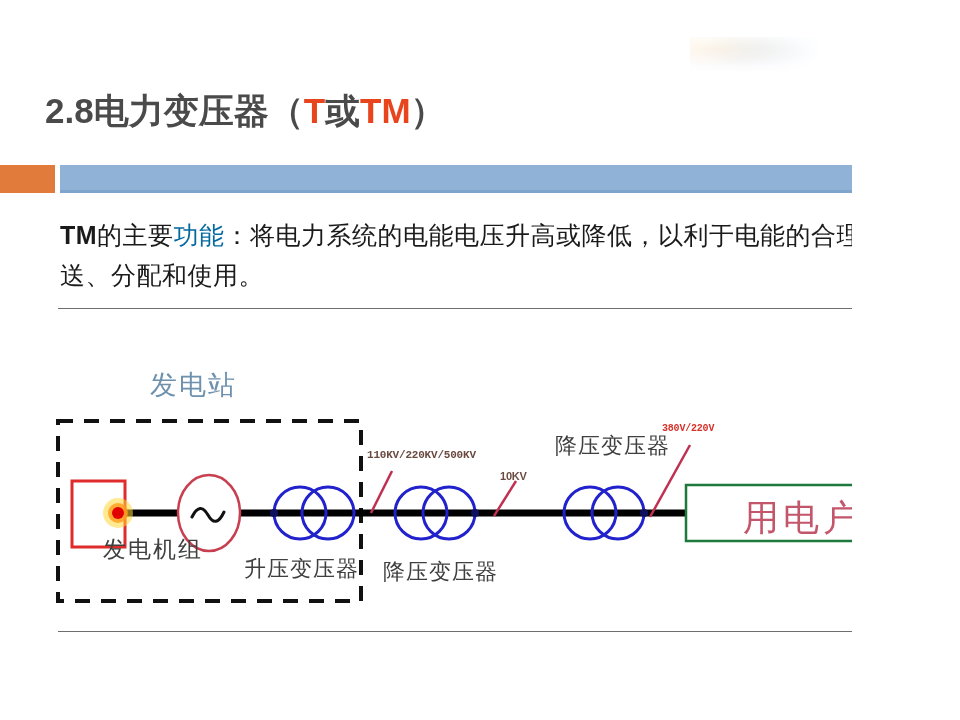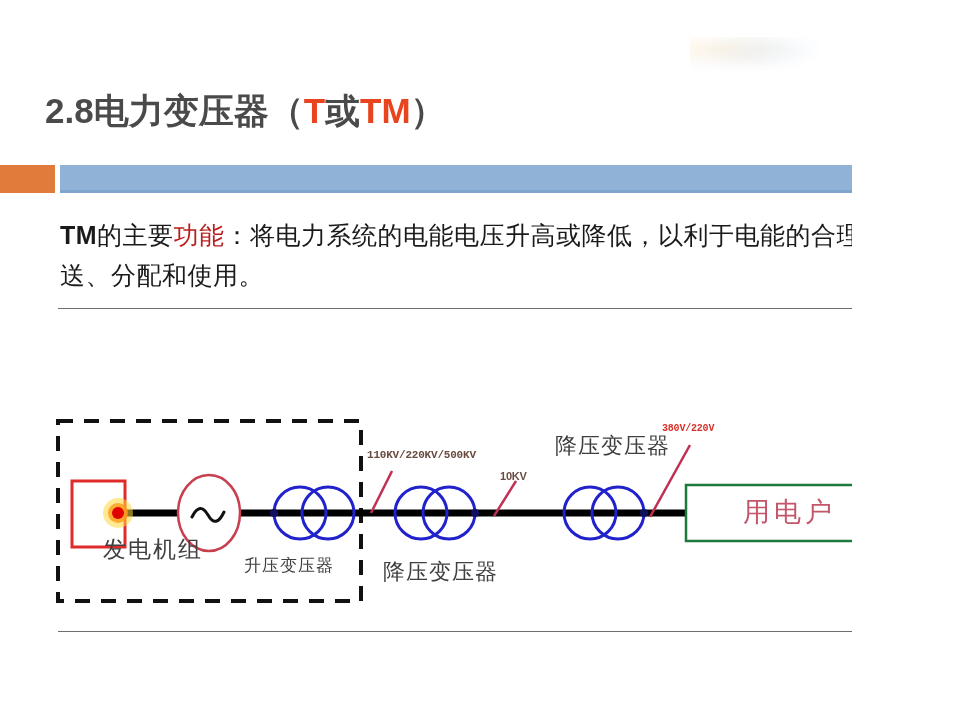--- a/index.html
+++ b/index.html
@@ -79,21 +79,21 @@
     left: 60px;
     top: 182px;
     width: 830px;
     font-family: "Liberation Serif", "DejaVu Serif", serif;
     font-size: 25px;
     line-height: 40px;
     color: #1a1a1a;
     letter-spacing: .5px;
   }
   .body-text .b { font-family: "Liberation Sans", sans-serif; font-weight: bold; }
-  .body-text .blue { color: #b91c1c; }
+  .body-text .blue { color: #0369a1; }
 
   
   .rule {
     position: absolute;
     left: 58px;
     width: 838px;
     height: 0;
     border-top: 1px solid #6e6e6e;
   }
   .rule.top    { top: 275px; }
@@ -118,21 +118,21 @@
   .lbl-station {
     left: 150px; top: 334px;
     font-size: 27px; color: #6E92AE; letter-spacing: 2px;
   }
   .lbl-genset {
     left: 103px; top: 501px;
     font-size: 23px; color: #404040; letter-spacing: 2px;
   }
   .lbl-step-up {
     left: 244px; top: 521px;
-    font-size: 17px; color: #3f3f3f; letter-spacing: 1px;
+    font-size: 22px; color: #3f3f3f; letter-spacing: 1px;
   }
   .lbl-step-down-1 {
     left: 383px; top: 524px;
     font-size: 22px; color: #3f3f3f; letter-spacing: 1px;
   }
   .lbl-step-down-2 {
     left: 555px; top: 398px;
     font-size: 22px; color: #3f3f3f; letter-spacing: 1px;
   }
   .lbl-hv {
@@ -145,21 +145,21 @@
     font-family: Liberation Sans, sans-serif;
     font-size: 11px; font-weight: bold; color: #6b4a40; letter-spacing: -.2px;
   }
   .lbl-lv {
     left: 662px; top: 390px;
     font-family: "Liberation Mono", "DejaVu Sans Mono", monospace;
     font-size: 10px; font-weight: bold; color: #D6322A; letter-spacing: -.2px;
   }
   .lbl-consumer {
     left: 743px; top: 461px;
-    font-size: 27px; color: #C4566B; letter-spacing: 4px; font-family: Liberation Serif, serif;
+    font-size: 36px; color: #C4566B; letter-spacing: 4px; font-family: Liberation Serif, serif;
   }
 </style>
 </head>
 <body>
 
 <div id="slide">
 
   <div class="watermark"></div>
 
   <div class="title">
@@ -205,20 +205,21 @@
       <circle cx="644" cy="180" r="4" fill="#101060"></circle>
 
       <rect x="686" y="152" width="175" height="56" fill="#ffffff" stroke="#1E7A3C" stroke-width="2.5"></rect>
 
       <line x1="371" y1="180" x2="392" y2="138" stroke="#C03050" stroke-width="2.5"></line>
       <line x1="494" y1="183" x2="516" y2="148" stroke="#C03050" stroke-width="2.5"></line>
       <line x1="650" y1="184" x2="690" y2="112" stroke="#C03050" stroke-width="2.5"></line>
     </svg>
   </div>
 
+  <div class="dlabel lbl-station">发电站</div>
   <div class="dlabel lbl-genset">发电机组</div>
   <div class="dlabel lbl-step-up">升压变压器</div>
   <div class="dlabel lbl-step-down-1">降压变压器</div>
   <div class="dlabel lbl-step-down-2">降压变压器</div>
   <div class="dlabel lbl-hv">110KV/220KV/500KV</div>
   <div class="dlabel lbl-10kv">10KV</div>
   <div class="dlabel lbl-lv">380V/220V</div>
   <div class="dlabel lbl-consumer">用电户</div>
 
 </div>

